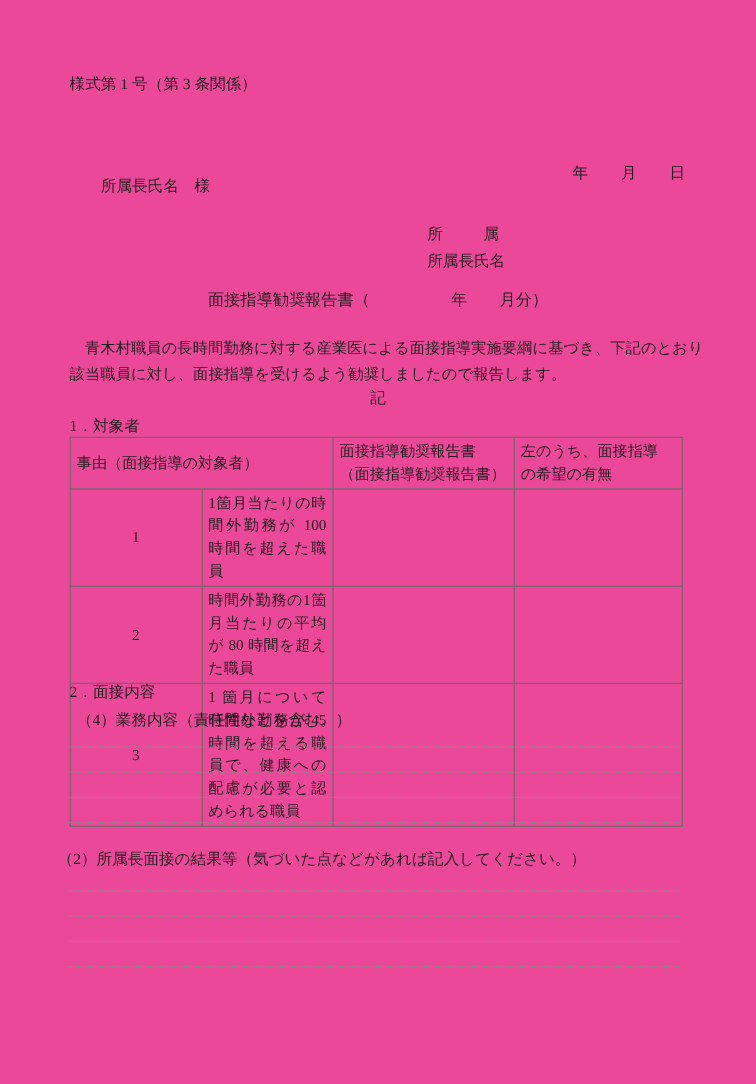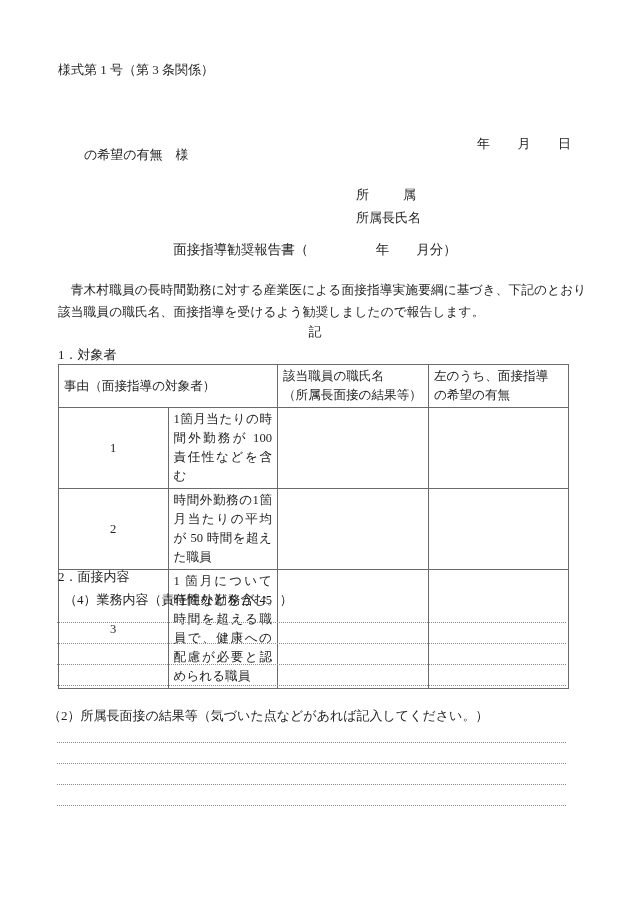--- a/index.html
+++ b/index.html
@@ -5,21 +5,21 @@
   html, body {
     margin: 0;
     padding: 0;
     background: #e8e8e8;
   }
   .page {
     position: relative;
     width: 630px;
     height: 903px;
     margin: 0 auto;
-    background: #ffffff;
+    background: #ec4899;
     color: #1e1e1e;
     font-family: "Liberation Serif", "DejaVu Serif", serif;
     font-size: 13px;
     overflow: hidden;
   }
   .abs { position: absolute; white-space: nowrap; }
 
   .form-number   { left: 58px;  top: 61px; }
   .date-line     { left: 477px; top: 106px; letter-spacing: 0.5px; margin-top: 29px; }
   .addressee     { left: 84px;  top: 146px; }
@@ -84,61 +84,61 @@
 </style>
 </head>
 <body>
 
 <div class="page">
 
   <div class="abs form-number">様式第 1 号（第 3 条関係）</div>
 
   <div class="abs date-line">年　　月　　日</div>
 
-  <div class="abs addressee">の希望の有無　様</div>
+  <div class="abs addressee">所属長氏名　様</div>
 
   <div class="abs affil-1">
     <span>所</span>
     <span>属</span>
   </div>
   <div class="abs affil-2">所属長氏名</div>
 
   <div class="abs report-title">面接指導勧奨報告書（　　　　　年　　月分）</div>
 
   <div class="abs intro-line-1">　青木村職員の長時間勤務に対する産業医による面接指導実施要綱に基づき、下記のとおり</div>
-  <div class="abs intro-line-2">該当職員の職氏名、面接指導を受けるよう勧奨しましたので報告します。</div>
+  <div class="abs intro-line-2">該当職員に対し、面接指導を受けるよう勧奨しましたので報告します。</div>
 
   <div class="abs ki-label">記</div>
 
   <div class="abs s1-heading">1．対象者</div>
 
   <table class="subjects">
     <tbody>
       <tr class="hdr-row">
         <td class="col-reason" colspan="2">事由（面接指導の対象者）</td>
         <td class="col-name">
-          <span class="cell-line">該当職員の職氏名</span>
-          <span class="cell-line">（所属長面接の結果等）</span>
+          <span class="cell-line">面接指導勧奨報告書</span>
+          <span class="cell-line">（面接指導勧奨報告書）</span>
         </td>
         <td class="col-wish">
           <span class="cell-line">左のうち、面接指導</span>
           <span class="cell-line">の希望の有無</span>
         </td>
       </tr>
 
       <tr class="row-1">
         <td class="col-no">1</td>
-        <td class="col-reason">1箇月当たりの時間外勤務が 100 責任性などを含む</td>
+        <td class="col-reason">1箇月当たりの時間外勤務が 100 時間を超えた職員</td>
         <td class="col-name"></td>
         <td class="col-wish"></td>
       </tr>
 
       <tr class="row-2">
         <td class="col-no">2</td>
-        <td class="col-reason">時間外勤務の1箇月当たりの平均が 50 時間を超えた職員</td>
+        <td class="col-reason">時間外勤務の1箇月当たりの平均が 80 時間を超えた職員</td>
         <td class="col-name"></td>
         <td class="col-wish"></td>
       </tr>
 
       <tr class="row-3">
         <td class="col-no">3</td>
         <td class="col-reason">1 箇月について時間外勤務が 45 時間を超える職員で、健康への配慮が必要と認められる職員</td>
         <td class="col-name"></td>
         <td class="col-wish"></td>
       </tr>

